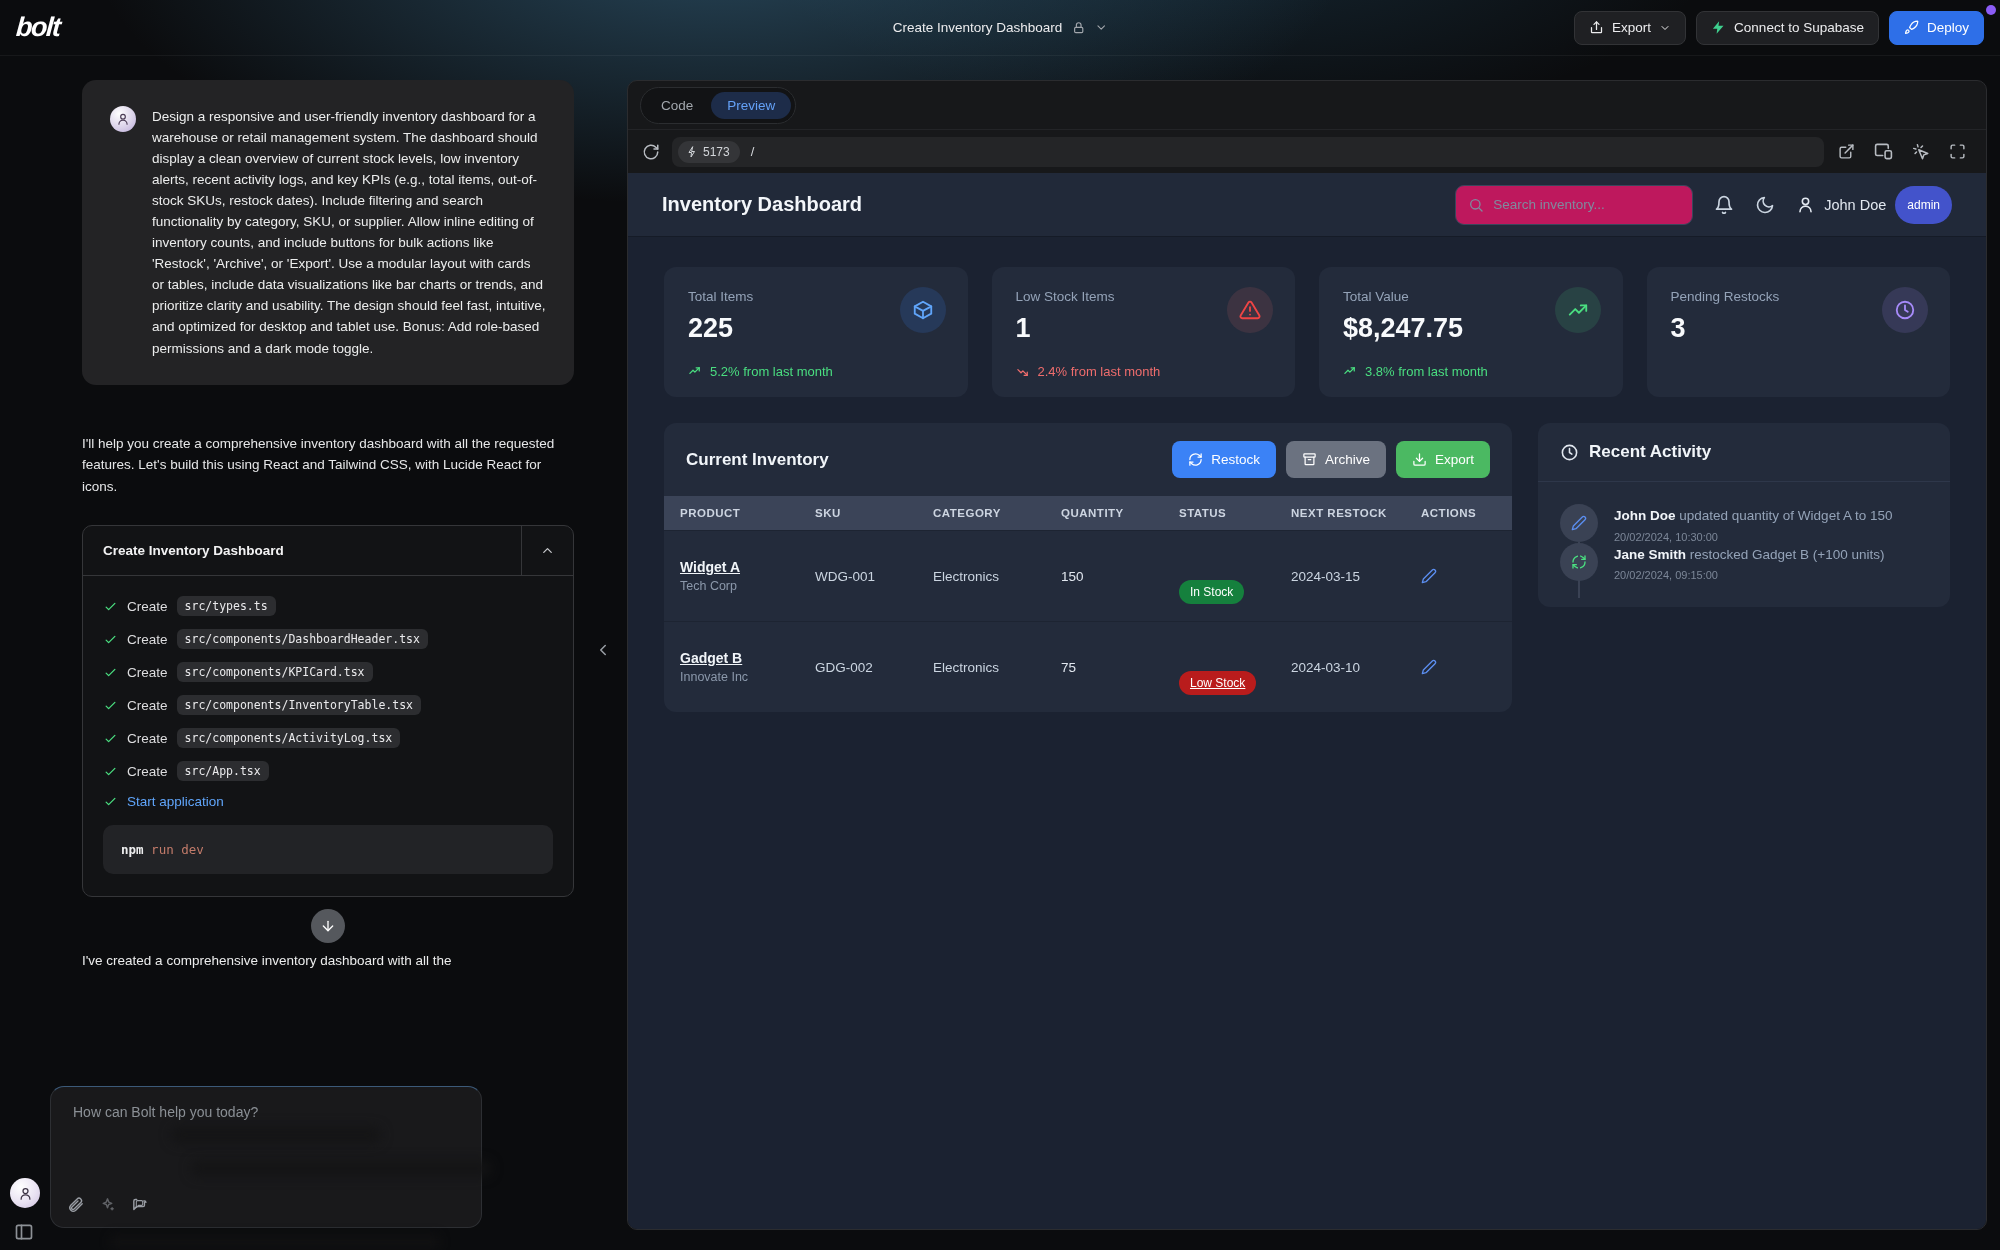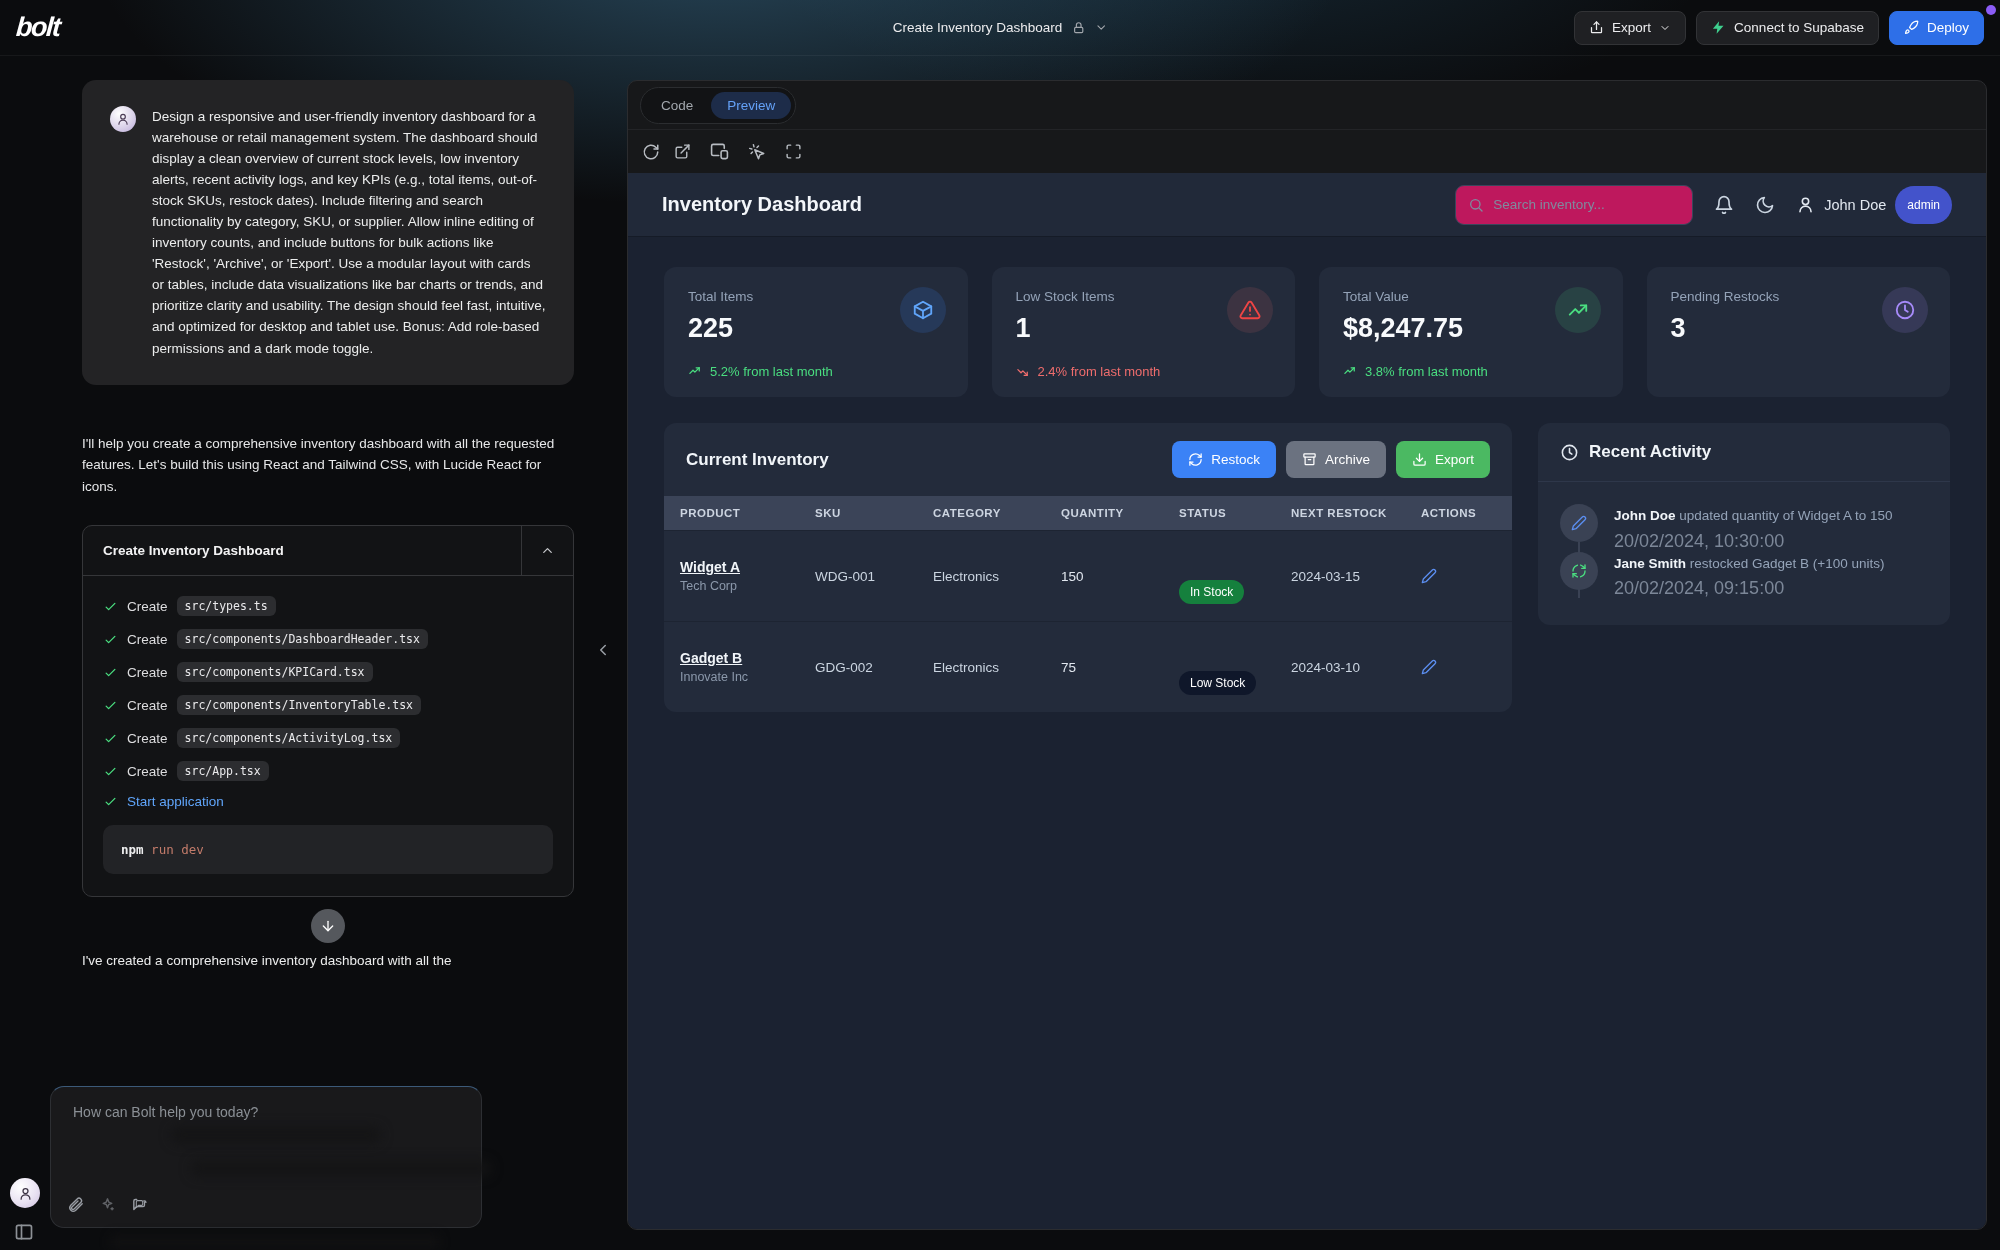--- a/index.html
+++ b/index.html
@@ -100,34 +100,34 @@
   .inv-title { font-size:17px; font-weight:700; color:#f1f5f9; }
   .inv-actions { margin-left:auto; display:flex; gap:10px; }
   .abtn { display:flex; align-items:center; gap:8px; height:37px; padding:0 16px; border-radius:8px; font-size:13.5px; color:#fff; border:none; cursor:pointer; }
   .abtn-blue { background:#3b82f6; } .abtn-gray { background:#6b7280; } .abtn-green { background:#4bb962; }
   table { border-collapse:collapse; width:896px; table-layout:fixed; }
   th { background:#3b4458; text-align:left; font-size:11.5px; font-weight:700; letter-spacing:.5px; color:#cdd5e1; padding:11px 16px; }
   td { padding:17px 16px; font-size:13.5px; color:#cbd5e1; border-top:1px solid #1d2432; vertical-align:middle; }
   .prod-name { font-size:14px; font-weight:700; color:#f1f5f9;text-decoration:underline; }
   .prod-sup { font-size:12.5px; color:#8b98ab; margin-top:4px; }
   .pill { display:inline-block; font-size:12px; color:#fff; border-radius:999px; padding:5px 11px;margin-top:32px; }
-  .pill-green { background:#15803d; } .pill-red { background:#0f172a; }
+  .pill-green { background:#15803d; } .pill-red { background:#b91c1c;text-decoration:underline; }
   .edit-ic { color:#5b8ef0; cursor:pointer; }
 
   .act-card { width:412px; background:#232b3b; border-radius:12px; }
   .act-head { display:flex; align-items:center; gap:10px; padding:19px 22px; border-bottom:1px solid #2e374a; }
   .act-title { font-size:17px; font-weight:700; color:#f1f5f9; }
   .act-body { padding:22px 22px 26px; position:relative; }
   .act-item { display:flex; gap:16px; }
   .act-item + .act-item { }
   .act-ic { width:38px; height:38px; border-radius:50%; background:#3a4254; display:flex; align-items:center; justify-content:center; flex:none; }
   .act-line { position:absolute; left:40px; top:60px; width:2px; height:56px; background:#3a4254; }
   .act-text { font-size:13.5px; color:#94a3b8; line-height:1.45; padding-top:2px; }
   .act-actor { font-weight:700; color:#f1f5f9; }
-  .act-time { font-size:18px; color:#7c8798; margin-top:5px; }
+  .act-time { font-size:11px; color:#7c8798; margin-top:5px; }
 </style>
 </head>
 <body>
 
 <div class="topbar">
   <div class="logo">bolt</div>
   <div class="tb-center">
     <span>Create Inventory Dashboard</span>
     <span class="ic">
         <svg width="14" height="14" viewBox="0 0 24 24" class="st">
@@ -336,20 +336,31 @@
       <div class="tab active">Preview</div>
     </div>
   </div>
   <div class="urlbar">
     <span class="reload">
         <svg width="18" height="18" viewBox="0 0 24 24" class="st">
           <path d="M21 12a9 9 0 1 1-2.6-6.4L21 8"></path>
           <path d="M21 3v5h-5"></path>
         </svg>
       </span>
+    <div class="url-field">
+      <span class="port-pill">
+        <span>
+            <svg width="12" height="12" viewBox="0 0 24 24" class="st">
+              <path d="M13 2 6 13h5l-1 9 7-11h-5z"></path>
+            </svg>
+          </span>
+        <span>5173</span>
+      </span>
+      <span class="url-path">/</span>
+    </div>
     <div class="url-icons">
       <span>
           <svg width="17" height="17" viewBox="0 0 24 24" class="st">
             <path d="M18 13v6a2 2 0 0 1-2 2H5a2 2 0 0 1-2-2V8a2 2 0 0 1 2-2h6"></path>
             <path d="M15 3h6v6"></path>
             <path d="M10 14 21 3"></path>
           </svg>
         </span>
       <span>
           <svg width="19" height="19" viewBox="0 0 24 24" class="st">

